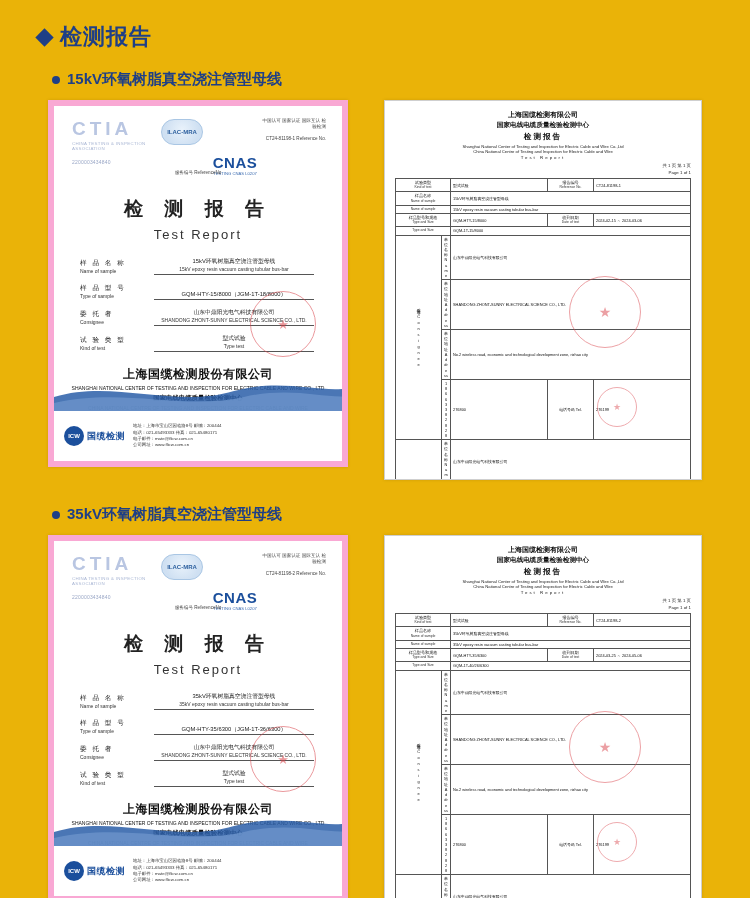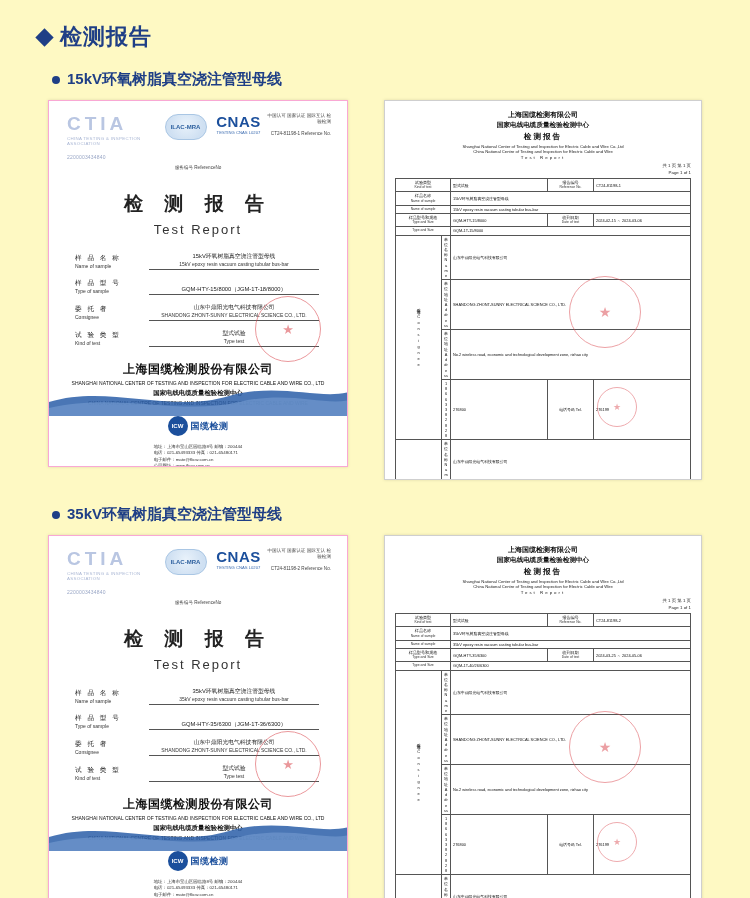--- a/index.html
+++ b/index.html
@@ -6,21 +6,21 @@
   html, body {
     margin: 0; padding: 0;
     width: 750px; height: 898px;
     background: #ffffff;
     font-family: "Liberation Sans", sans-serif;
   }
   .page {
     position: relative;
     width: 750px; height: 898px;
     overflow: hidden;
-    background: #fef9c3;
+    background: #eab308;
   }
 
   
   .main-title {
     display: flex;
     align-items: center;
     gap: 9px;
     position: absolute;
     left: 38px; top: 22px;
   }
@@ -55,21 +55,21 @@
     font-weight: bold;
     color: #1f3f86;
   }
   #sec1-title { top: 70px; }
   #sec2-title { top: 505px; }
 
   
   .cert {
     position: absolute;
     background: #fff;
-    border: 1px solid #f9a8d4;
+    border: 6px solid #f9a8d4;
     box-shadow: 0 0 3px rgba(0,0,0,.13);
     overflow: hidden;
   }
   #cert1 { left: 48px; top: 100px; width: 300px; height: 367px; }
   #cert2 { left: 48px; top: 535px; width: 300px; height: 367px; }
 
   .cert-inner { position: relative; width: 100%; height: 100%; padding: 8px 12px; }
 
   .cert-logos {
     display: flex;
@@ -92,21 +92,21 @@
     border-radius: 13px;
     background: radial-gradient(circle at 50% 40%, #e9f2fb 0%, #cfe0f2 70%);
     border: 1px solid #a9c6e4;
     display: flex; align-items: center; justify-content: center;
     font-size: 6px; color: #2c5f9e; font-weight: bold;
     position: relative;
   }
   .cnas {
     width: 54px; text-align: center;
   }
-  .cnas-mark { font-size: 15px; font-weight: bold; color: #1b4f9c; letter-spacing: .5px; line-height: 15px; }
+  .cnas-mark { font-size: 15px; font-weight: bold; color: #1b4f9c; letter-spacing: .5px; line-height: 15px; margin-top: 36px; }
   .cnas-txt { font-size: 4.2px; color: #3b6bb0; line-height: 5.5px; margin-top: 1px; }
 
   .cn-acc { text-align: right; font-size: 4.6px; color: #444; line-height: 6px; width: 64px; }
   .ref { font-size: 4.6px; color: #444; margin-top: 6px; text-align: right; }
   .ref-left { font-size: 4.6px; color: #444; text-align: center; line-height: 6px; }
 
   .cert-title {
     text-align: center;
     margin-top: 20px;
   }
@@ -169,21 +169,20 @@
   }
   .cert-wave svg { display: block; }
 
   .cert-footer {
     position: absolute; left: 0; right: 0; bottom: 0;
     height: 50px;
     background: #fff;
     display: flex; align-items: center;
     padding: 0 10px;
     gap: 8px;
-    flex-direction: column;
   }
   .icw-logo { display: flex; align-items: center; gap: 3px; flex: 0 0 auto; }
   .icw-badge {
     width: 20px; height: 20px; border-radius: 50%;
     background: #1b4f9c; color: #fff;
     font-size: 6px; font-weight: bold;
     display: flex; align-items: center; justify-content: center;
   }
   .icw-name { font-size: 9px; font-weight: bold; color: #1b4f9c; letter-spacing: .5px; }
   .icw-contact { font-size: 4.4px; color: #333; line-height: 6.4px; }

